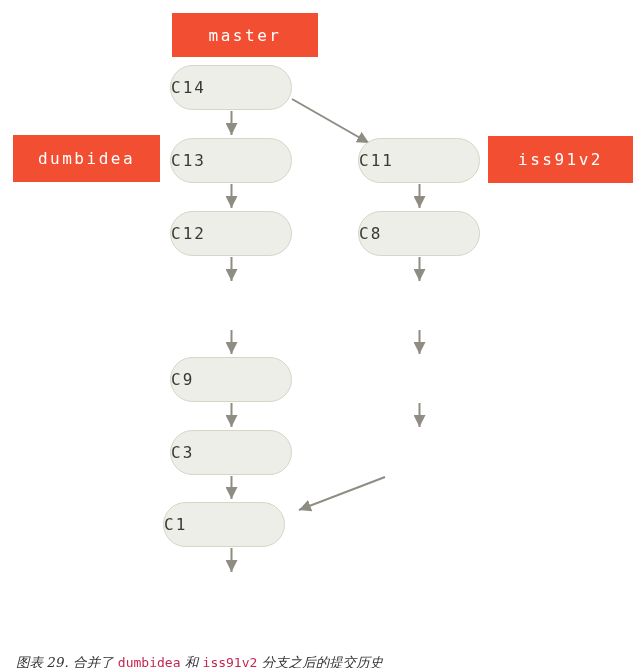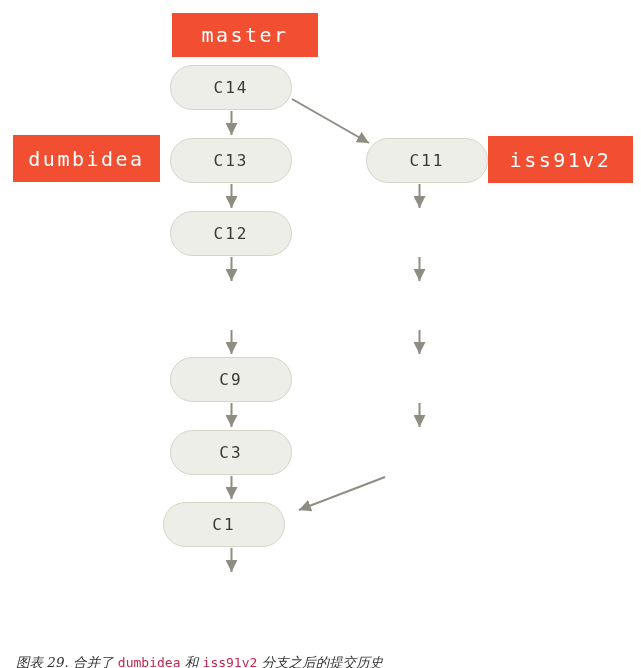--- a/index.html
+++ b/index.html
@@ -18,26 +18,26 @@
     font-family:"Liberation Sans",sans-serif;overflow:hidden;
   }
   .figure{position:absolute;left:0;top:0;width:641px;height:668px;}
   .edges{position:absolute;left:0;top:0;width:641px;height:668px;}
   .edges line{stroke:var(--arrow,#8f8c83);stroke-width:2;}
   .edges marker path{fill:var(--arrow,#8f8c83);}
   .branch-label{
     position:absolute;background:var(--accent,#f14e32);color:#ffffff;
     display:flex;align-items:center;justify-content:center;
     font-family:"DejaVu Sans Mono","Liberation Mono",monospace;
-    font-size:20px;letter-spacing:2.5px;
+    font-size:16px;letter-spacing:2.5px;
   }
   .node{
     position:absolute;width:122px;height:45px;box-sizing:border-box;
     background:var(--node-fill,#eeeee8);border:1px solid var(--node-border,#d5d5c8);
-    border-radius:23px;display:flex;align-items:center;justify-content:center;
+    border-radius:23px;display:flex;align-items:center;
   }
   .node-label{
     font-family:"DejaVu Sans Mono","Liberation Mono",monospace;
     font-size:16px;letter-spacing:2px;color:var(--node-text,#3a3a32);
   }
   .caption{
     position:absolute;left:4px;top:642px;margin:12px;white-space:nowrap;
     font-family:"DejaVu Serif","Liberation Serif",serif;
     font-style:italic;font-size:13.5px;color:var(--caption-text,#333333);
   }
@@ -91,19 +91,22 @@
   <div class="node" style="left:170px;top:357px">
     <span class="node-label">C9</span>
   </div>
   <div class="node" style="left:170px;top:430px">
     <span class="node-label">C3</span>
   </div>
   <div class="node" style="left:163px;top:502px">
     <span class="node-label">C1</span>
   </div>
 
-  <div class="node" style="left:366px;top:138px">
+  <div class="node" style="left:358px;top:138px">
     <span class="node-label">C11</span>
+  </div>
+  <div class="node" style="left:358px;top:211px">
+    <span class="node-label">C8</span>
   </div>
 
   <p class="caption"><span>图表 29. 合并了 </span><code>dumbidea</code><span> 和 </span><code>iss91v2</code><span> 分支之后的提交历史</span></p>
 
 </div>
 
 </body></html>

